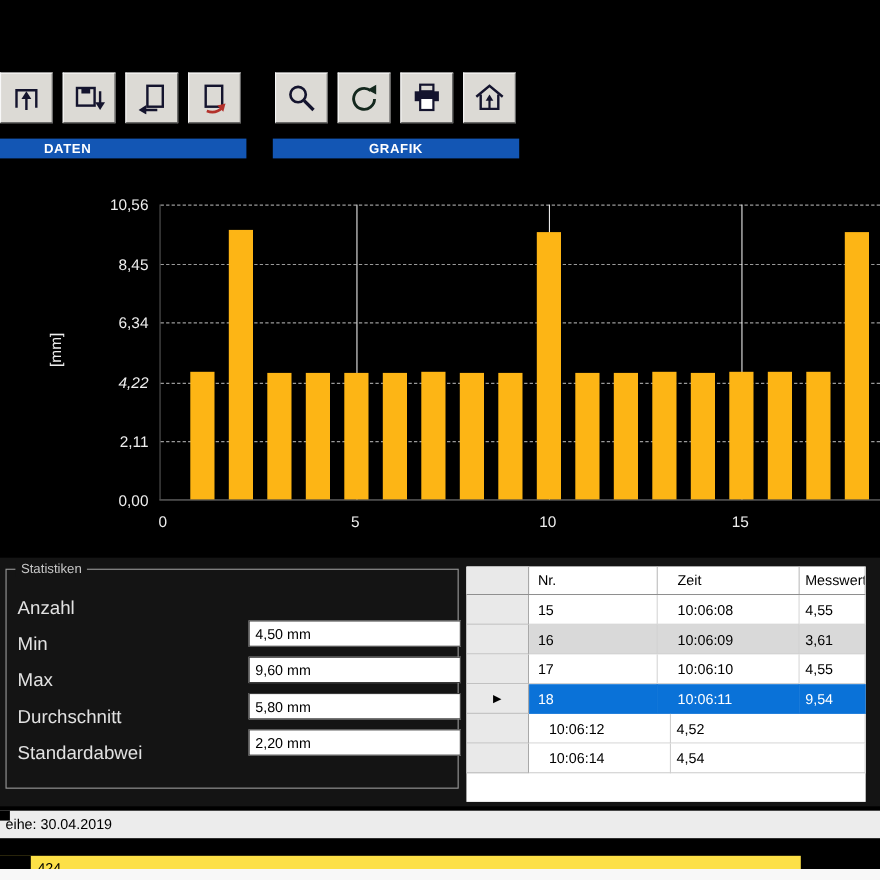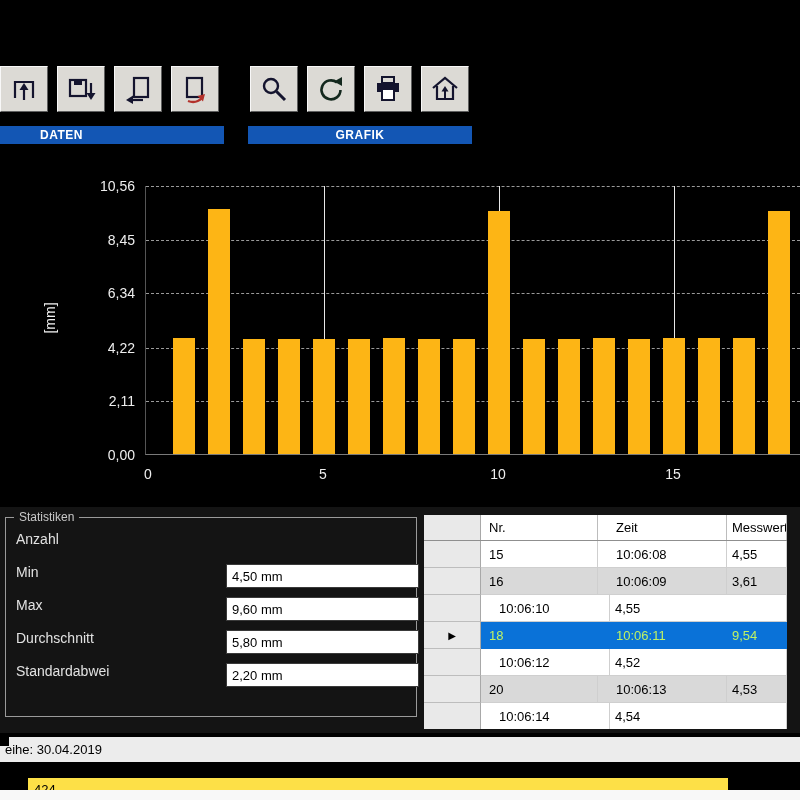--- a/index.html
+++ b/index.html
@@ -31,37 +31,37 @@
   .gl-v{position:absolute;top:0;height:100%;width:1px;background:#e8e8e8;}
   .bar{position:absolute;bottom:0;width:22px;background:var(--bar,#FDB515);}
   .xticks{position:absolute;left:145px;top:466px;width:655px;height:20px;}
   .xtick{position:absolute;color:#eee;font-size:14px;transform:translateX(-50%);}
   
   .bottom{position:absolute;left:0;top:507px;width:800px;height:226px;background:#141414;}
   .stats{position:absolute;left:5px;top:10px;width:412px;height:200px;border:1px solid #9a9a9a;}
   .stats-legend{position:absolute;left:8px;top:-8px;background:#141414;color:#c8c8c8;
                 font-size:12px;padding:0 5px;}
   .stat-row{position:absolute;left:0;width:100%;height:25px;}
-  .stat-label{position:absolute;left:10px;top:0;color:#e2e2e2;font-size:14px;}
+  .stat-label{position:absolute;left:10px;top:12px;color:#e2e2e2;font-size:17px;}
   .stat-input{position:absolute;left:220px;top:0;width:193px;height:24px;background:#fff;
               border:1px solid #3a3a3a;font-size:13px;font-family:"Liberation Sans",sans-serif;
               padding:0 5px;color:#000;}
   
   .grid{position:absolute;left:424px;top:8px;width:363px;height:214px;background:#fff;
         overflow:hidden;font-size:13px;color:#000;}
   .grid-header{display:flex;height:26px;background:#fff;border-bottom:1px solid #8f8f8f;}
   .h{display:flex;align-items:center;border-right:1px solid #bcbcbc;white-space:nowrap;overflow:hidden;}
   .rowhdr{width:57px;flex:0 0 57px;background:#e9e9e9;border-right:1px solid #a8a8a8;
           border-bottom:1px solid #bdbdbd;display:flex;align-items:center;justify-content:center;
           font-size:10px;color:#000;}
   .grid-row{display:flex;height:27px;cursor:pointer;}
   .cell{display:flex;align-items:center;background:#fff;border-right:1px solid #cfcfcf;
         border-bottom:1px solid #cfcfcf;white-space:nowrap;overflow:hidden;}
   .grid-row.alt .cell{background:#d9d9d9;}
-  .grid-row.sel .cell{background:var(--sel,#0a72d8);color:#bef264;border-color:var(--sel,#0a72d8);}
+  .grid-row.sel .cell{background:var(--sel,#0a72d8);color:#ffffff;border-color:var(--sel,#0a72d8);}
   .w-nr{width:117px;flex:0 0 117px;padding-left:8px;}
   .w-zeit{width:129px;flex:0 0 129px;padding-left:18px;}
   .w-wert{flex:1;padding-left:5px;}
   
   .notch{position:absolute;left:0;top:737px;width:9px;height:9px;background:#000;z-index:3;}
   .sbar1{position:absolute;left:0;top:737px;width:800px;height:25px;background:#ececec;
          color:#000;font-size:13px;line-height:25px;padding-left:5px;}
   .sbar2{position:absolute;left:0;top:778px;width:728px;height:24px;background:#fde047;
          color:#000;font-size:13px;line-height:24px;}
   .sbar2-block{position:absolute;left:0;top:0;width:28px;height:24px;background:#000;}
@@ -156,21 +156,21 @@
     <div class="band grafik">
       <span>GRAFIK</span>
     </div>
   </div>
 
   <div class="chart">
     <div class="ylabel">[mm]</div>
     <div class="yticks">
         <div class="ytick" style="top: 261px;">0,00</div>
         <div class="ytick" style="top: 207.251px;">2,11</div>
-        <div class="ytick" style="top: 153.502px;">4,22</div>
+        <div class="ytick" style="top: 153.502px; font-style: italic;">4,22</div>
         <div class="ytick" style="top: 99.4981px;">6,34</div>
         <div class="ytick" style="top: 45.7491px;">8,45</div>
         <div class="ytick" style="top: -8px;">10,56</div>
       </div>
     <div class="plot">
         <div class="gl-h" style="top: 215.251px;"></div>
         <div class="gl-h" style="top: 161.502px;"></div>
         <div class="gl-h" style="top: 107.498px;"></div>
         <div class="gl-h" style="top: 53.7491px;"></div>
         <div class="gl-h" style="top: 0px;"></div>
@@ -244,40 +244,35 @@
             <div class="cell w-wert">4,55</div>
           </div>
           <div class="grid-row alt">
             <div class="rowhdr"></div>
             <div class="cell w-nr">16</div>
             <div class="cell w-zeit">10:06:09</div>
             <div class="cell w-wert">3,61</div>
           </div>
           <div class="grid-row">
             <div class="rowhdr"></div>
+            <div class="cell w-nr">17</div>
             <div class="cell w-zeit">10:06:10</div>
             <div class="cell w-wert">4,55</div>
           </div>
           <div class="grid-row sel">
             <div class="rowhdr">▶</div>
             <div class="cell w-nr">18</div>
             <div class="cell w-zeit">10:06:11</div>
             <div class="cell w-wert">9,54</div>
           </div>
           <div class="grid-row">
             <div class="rowhdr"></div>
             <div class="cell w-zeit">10:06:12</div>
             <div class="cell w-wert">4,52</div>
           </div>
-          <div class="grid-row alt">
-            <div class="rowhdr"></div>
-            <div class="cell w-nr">20</div>
-            <div class="cell w-zeit">10:06:13</div>
-            <div class="cell w-wert">4,53</div>
-          </div>
           <div class="grid-row">
             <div class="rowhdr"></div>
             <div class="cell w-zeit">10:06:14</div>
             <div class="cell w-wert">4,54</div>
           </div>
         </div>
     </div>
   </div>
 
   <div class="notch"></div>

